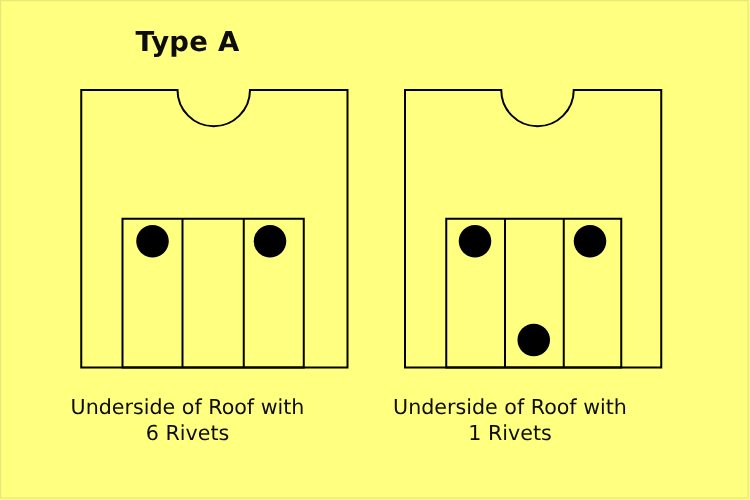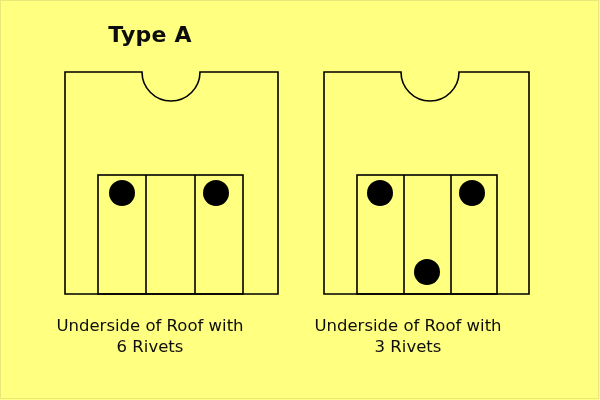--- a/index.html
+++ b/index.html
@@ -112,18 +112,18 @@
       <line x1="146" y1="175" x2="146" y2="294" stroke="#000000" stroke-width="1.6"></line>
       <line x1="193" y1="175" x2="193" y2="294" stroke="#000000" stroke-width="1.6"></line>
 
       <circle cx="122" cy="193" r="13" fill="#000000"></circle>
       <circle cx="214" cy="193" r="13" fill="#000000"></circle>
       <circle cx="169" cy="272" r="13" fill="#000000"></circle>
     </svg>
 
     <div class="caption">
       <span class="line">Underside of Roof with</span>
-      <span class="line">3 Rivets</span>
+      <span class="line">1 Rivets</span>
     </div>
   </div>
 
   <div class="frame-border"></div>
 </div>
 
 </body></html>

